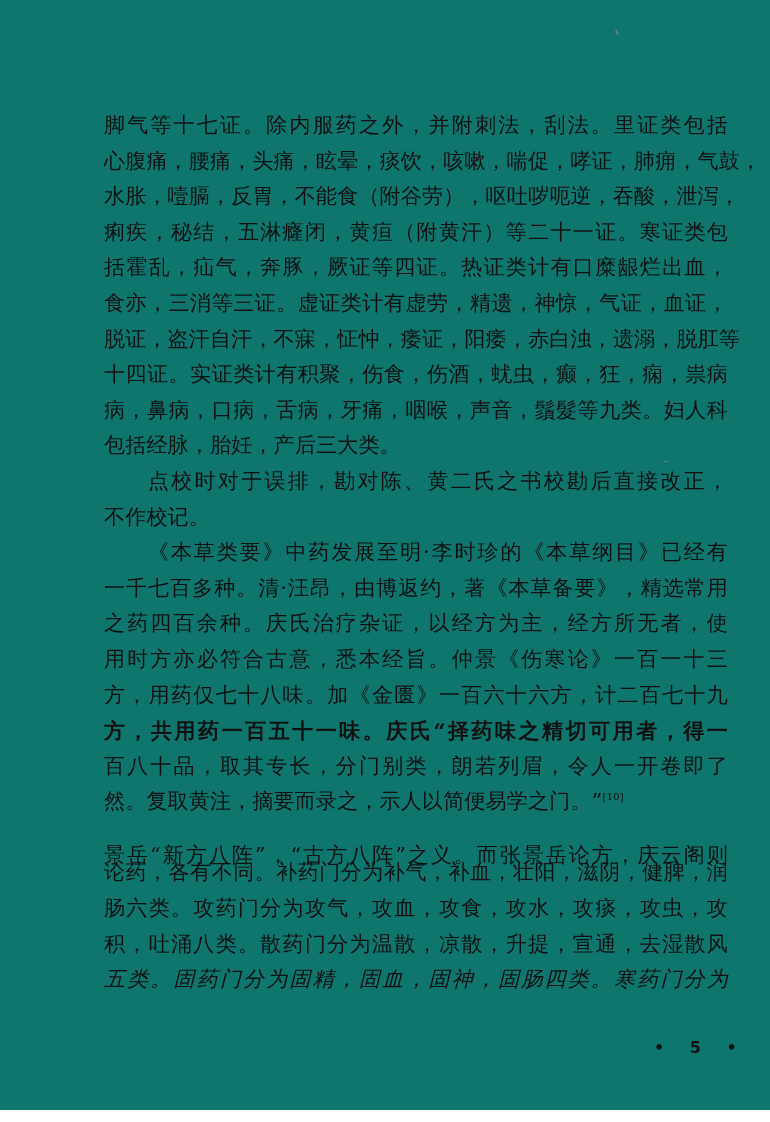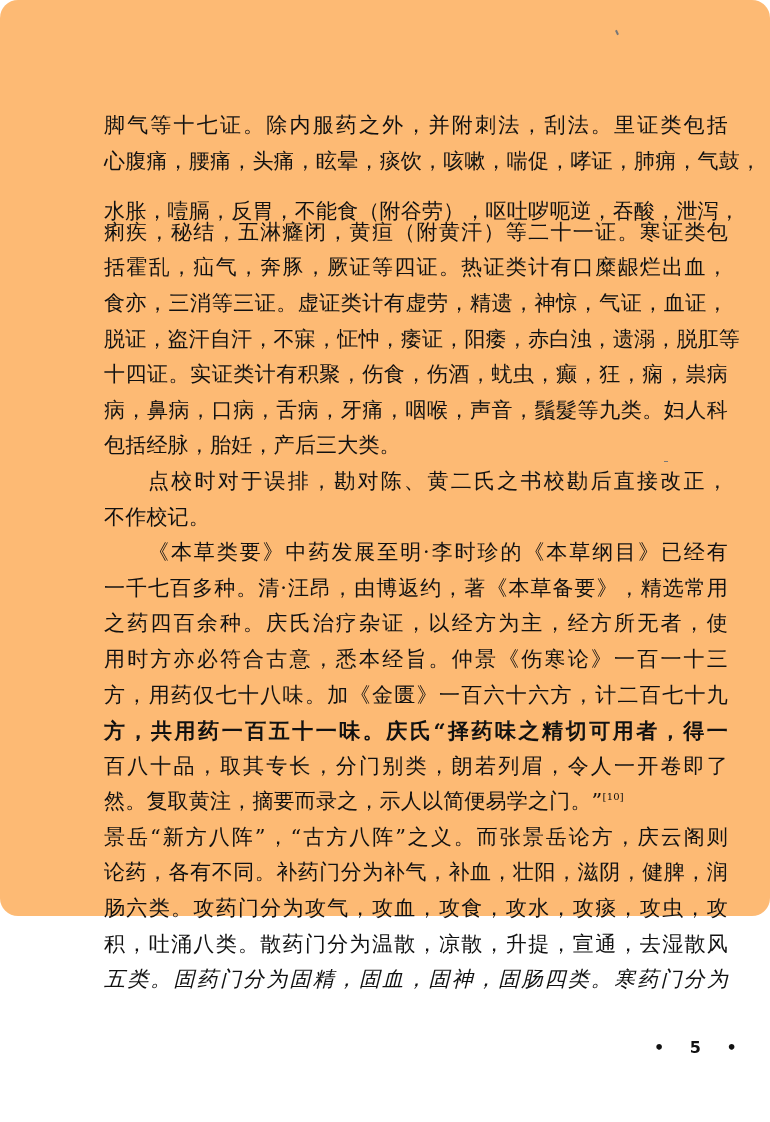--- a/index.html
+++ b/index.html
@@ -1,57 +1,57 @@
 <!DOCTYPE html>
 <html><head>
 <meta charset="utf-8">
 <style>
   html, body { margin: 0; padding: 0; background: #ffffff; }
   body { width: 770px; height: 1122px; position: relative; overflow: hidden;
          font-family: "DejaVu Serif", "Liberation Serif", serif; color: #111111; }
-  .page { position: absolute; left: 0; top: 0; width: 770px; height: 916px; background: #fdba74; border-radius: 18px; }
+  .page { position: absolute; left: 0; top: 0; width: 770px; height: 1110px; background: #0f766e; }
   .text-block { position: absolute; left: 104px; top: 108px; width: 624px; }
   .line { height: 35.6px; line-height: 35.6px; font-size: 21px; white-space: nowrap;
           letter-spacing: 0.2px; overflow: visible; }
   .line.justify { text-align: justify; text-align-last: justify; }
   .line.indent { padding-left: 44px; }
   sup { font-size: 10px; line-height: 0; vertical-align: super; }
   .speck { position: absolute; background: #777; }
   .page-number { position: absolute; left: 654px; top: 1038px; font-size: 16px; font-weight: bold;
                  letter-spacing: 10px; color: #111; font-family: "DejaVu Sans", sans-serif; }
 </style>
 </head>
 <body>
 
 <div class="page">
   <div class="speck" style="left:616px;top:30px;width:2px;height:5px;transform:rotate(-25deg);"></div>
   <div class="speck" style="left:664px;top:461px;width:4px;height:1px;"></div>
 
   <div class="text-block" id="text-block">
       <div class="line justify"><span style="display: inline-block; width: 100%; text-align: justify; text-align-last: justify;">脚气等十七证。除内服药之外，并附刺法，刮法。里证类包括</span></div>
       <div class="line justify"><span style="display: inline-block; width: 100%; text-align: justify; text-align-last: justify;">心腹痛，腰痛，头痛，眩晕，痰饮，咳嗽，喘促，哮证，肺痈，气鼓，</span></div>
-      <div class="line justify"><span style="display: inline-block; width: 100%; text-align: justify; text-align-last: justify; margin-top: 15px;">水胀，噎膈，反胃，不能食（附谷劳），呕吐哕呃逆，吞酸，泄泻，</span></div>
+      <div class="line justify"><span style="display: inline-block; width: 100%; text-align: justify; text-align-last: justify;">水胀，噎膈，反胃，不能食（附谷劳），呕吐哕呃逆，吞酸，泄泻，</span></div>
       <div class="line justify"><span style="display: inline-block; width: 100%; text-align: justify; text-align-last: justify;">痢疾，秘结，五淋癃闭，黄疸（附黄汗）等二十一证。寒证类包</span></div>
       <div class="line justify"><span style="display: inline-block; width: 100%; text-align: justify; text-align-last: justify;">括霍乱，疝气，奔豚，厥证等四证。热证类计有口糜龈烂出血，</span></div>
       <div class="line justify"><span style="display: inline-block; width: 100%; text-align: justify; text-align-last: justify;">食亦，三消等三证。虚证类计有虚劳，精遗，神惊，气证，血证，</span></div>
       <div class="line justify"><span style="display: inline-block; width: 100%; text-align: justify; text-align-last: justify;">脱证，盗汗自汗，不寐，怔忡，痿证，阳痿，赤白浊，遗溺，脱肛等</span></div>
       <div class="line justify"><span style="display: inline-block; width: 100%; text-align: justify; text-align-last: justify;">十四证。实证类计有积聚，伤食，伤酒，蚘虫，癫，狂，痫，祟病</span></div>
       <div class="line justify"><span style="display: inline-block; width: 100%; text-align: justify; text-align-last: justify;">病，鼻病，口病，舌病，牙痛，咽喉，声音，鬚髮等九类。妇人科</span></div>
       <div class="line"><span>包括经脉，胎妊，产后三大类。</span></div>
       <div class="line justify indent"><span style="display: inline-block; width: 100%; text-align: justify; text-align-last: justify;">点校时对于误排，勘对陈、黄二氏之书校勘后直接改正，</span></div>
       <div class="line"><span>不作校记。</span></div>
       <div class="line justify indent"><span style="display: inline-block; width: 100%; text-align: justify; text-align-last: justify;">《本草类要》中药发展至明·李时珍的《本草纲目》已经有</span></div>
       <div class="line justify"><span style="display: inline-block; width: 100%; text-align: justify; text-align-last: justify;">一千七百多种。清·汪昂，由博返约，著《本草备要》，精选常用</span></div>
       <div class="line justify"><span style="display: inline-block; width: 100%; text-align: justify; text-align-last: justify;">之药四百余种。庆氏治疗杂证，以经方为主，经方所无者，使</span></div>
       <div class="line justify"><span style="display: inline-block; width: 100%; text-align: justify; text-align-last: justify;">用时方亦必符合古意，悉本经旨。仲景《伤寒论》一百一十三</span></div>
       <div class="line justify"><span style="display: inline-block; width: 100%; text-align: justify; text-align-last: justify;">方，用药仅七十八味。加《金匮》一百六十六方，计二百七十九</span></div>
       <div class="line justify"><span style="display: inline-block; width: 100%; text-align: justify; text-align-last: justify; font-weight: bold;">方，共用药一百五十一味。庆氏“择药味之精切可用者，得一</span></div>
       <div class="line justify"><span style="display: inline-block; width: 100%; text-align: justify; text-align-last: justify;">百八十品，取其专长，分门别类，朗若列眉，令人一开卷即了</span></div>
       <div class="line"><span>然。复取黄注，摘要而录之，示人以简便易学之门。”</span><sup>[10]</sup></div>
-      <div class="line justify"><span style="display: inline-block; width: 100%; text-align: justify; text-align-last: justify;">景岳“新方八阵”，“古方八阵”之义。而张景岳论方，庆云阁则</span></div>
+      <div class="line justify"><span style="display: inline-block; width: 100%; text-align: justify; text-align-last: justify; margin-top: 18px;">景岳“新方八阵”，“古方八阵”之义。而张景岳论方，庆云阁则</span></div>
       <div class="line justify"><span style="display: inline-block; width: 100%; text-align: justify; text-align-last: justify;">论药，各有不同。补药门分为补气，补血，壮阳，滋阴，健脾，润</span></div>
       <div class="line justify"><span style="display: inline-block; width: 100%; text-align: justify; text-align-last: justify;">肠六类。攻药门分为攻气，攻血，攻食，攻水，攻痰，攻虫，攻</span></div>
       <div class="line justify"><span style="display: inline-block; width: 100%; text-align: justify; text-align-last: justify;">积，吐涌八类。散药门分为温散，凉散，升提，宣通，去湿散风</span></div>
       <div class="line justify"><span style="display: inline-block; width: 100%; text-align: justify; text-align-last: justify; font-style: italic;">五类。固药门分为固精，固血，固神，固肠四类。寒药门分为</span></div>
     </div>
 
   <div class="page-number">• 5 •</div>
 </div>
 
 </body></html>

